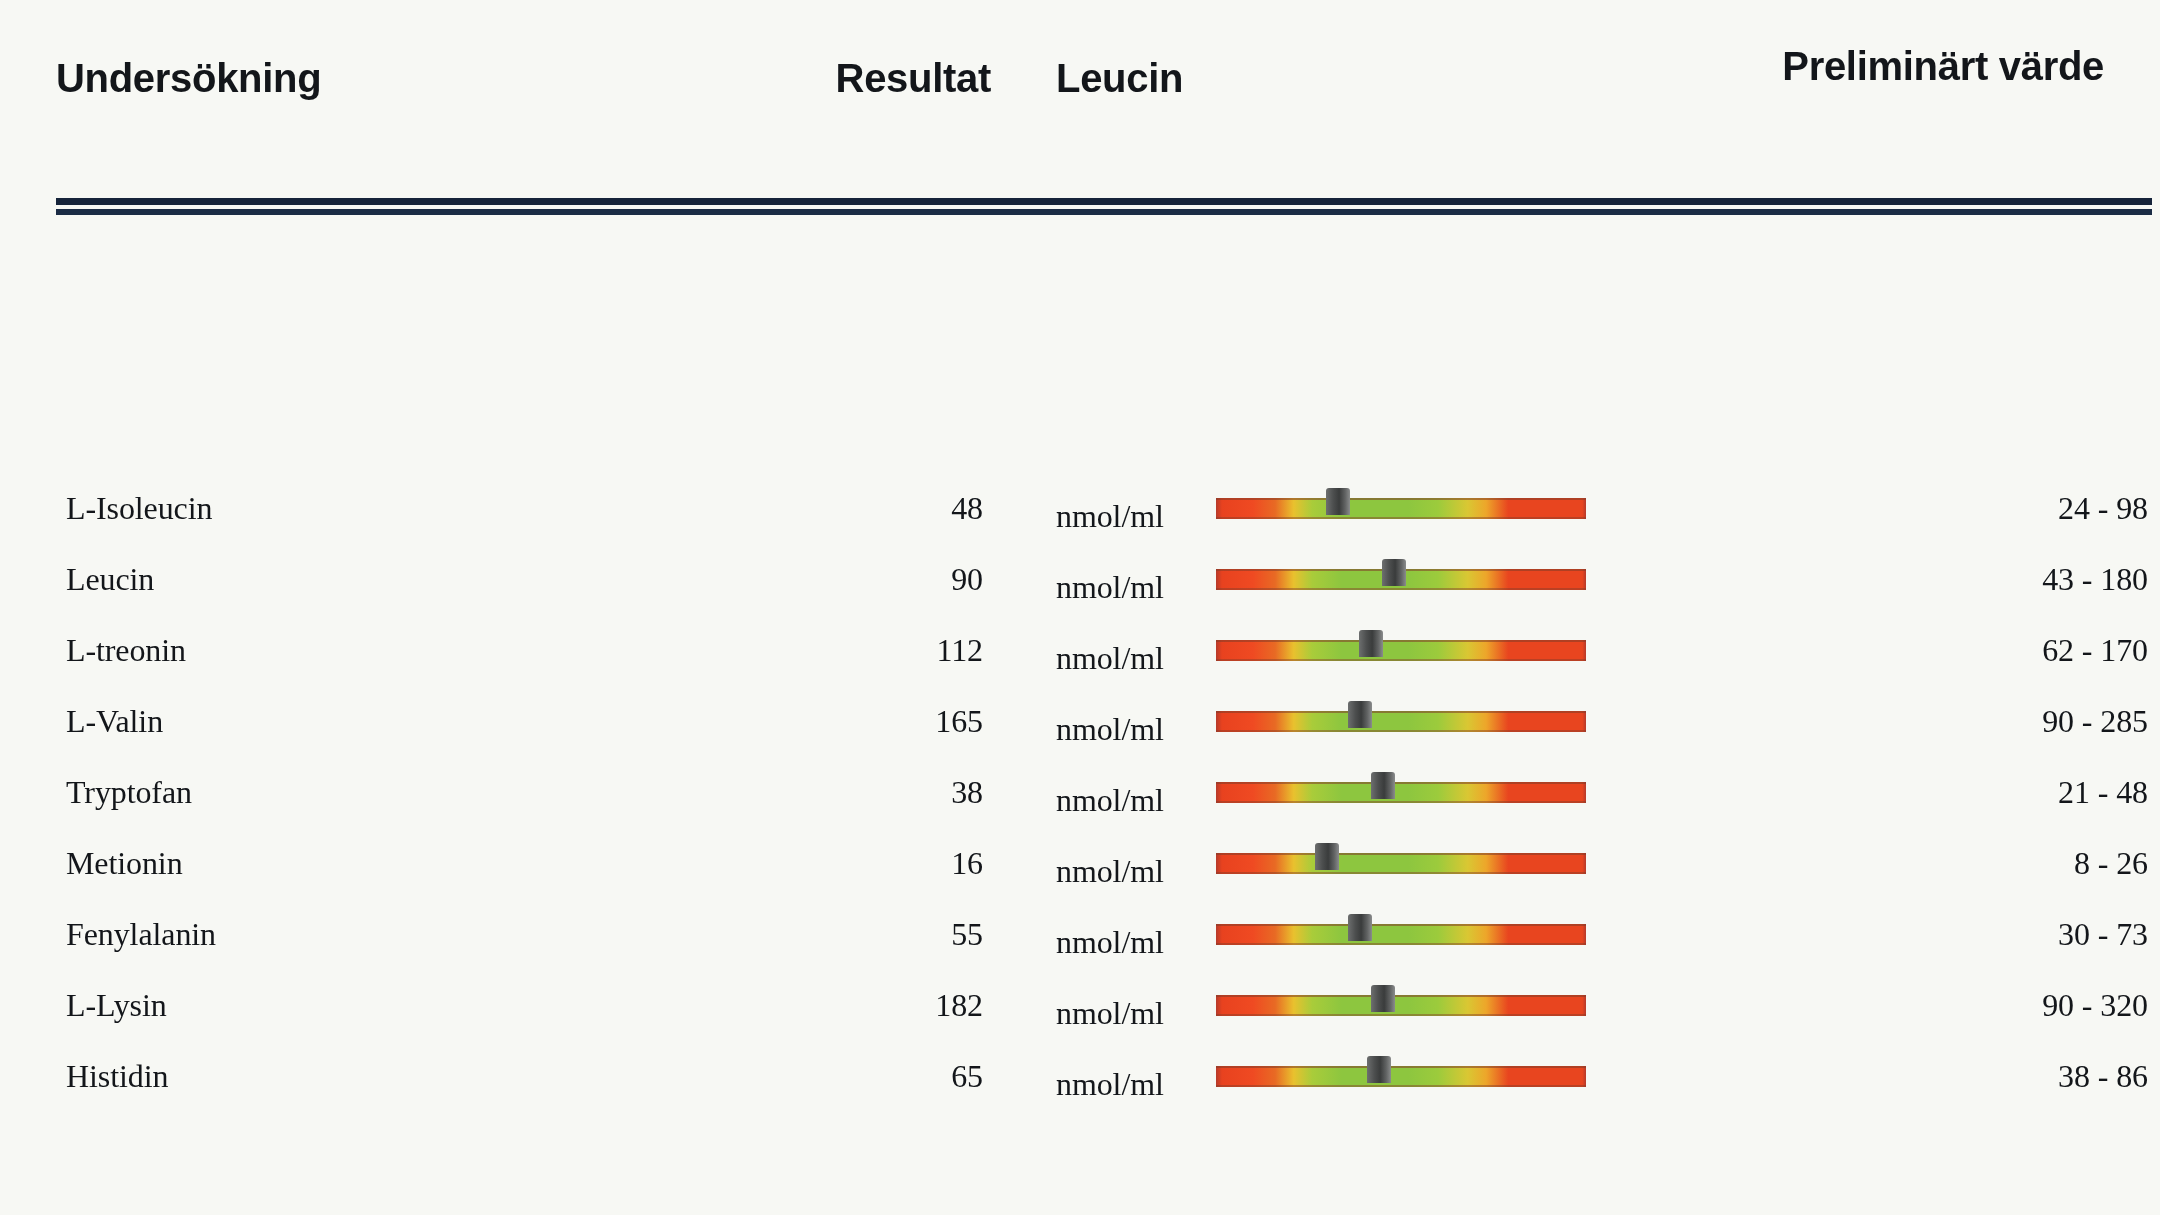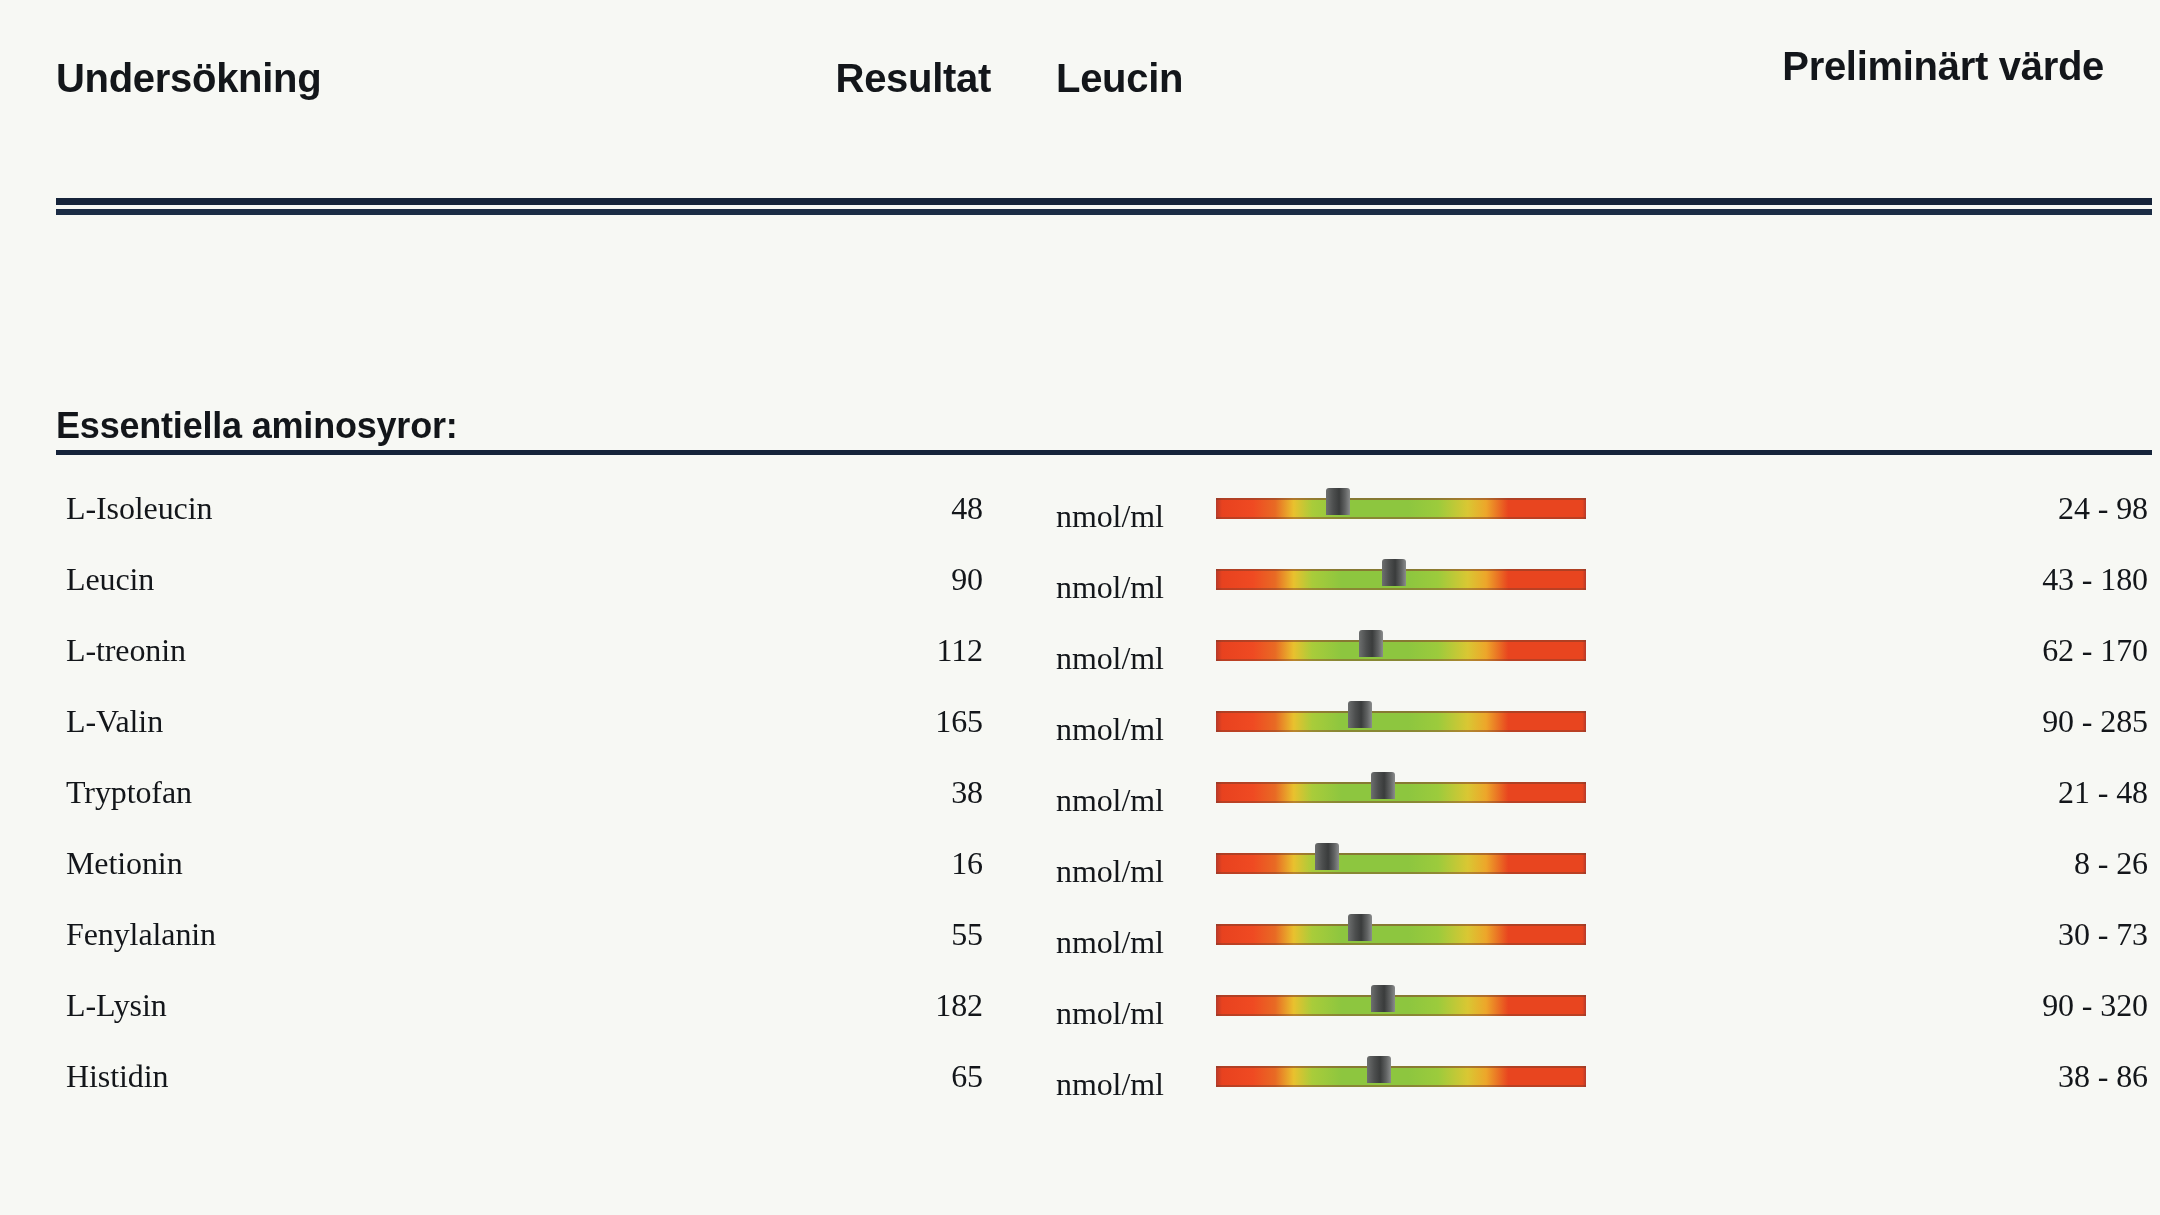--- a/index.html
+++ b/index.html
@@ -271,24 +271,20 @@
       <span class="line1">Preliminärt värde</span>
     </div>
   </div>
 
   <div class="rule-double">
     <div class="r1"></div>
     <div class="r2"></div>
   </div>
 
 
-  <div class="subhead-wrap">
-    <div class="subhead-title">Essentiella aminosyror:</div>
-    <div class="subhead-rule"></div>
-  </div>
 
   <div class="rows">
       <div class="row">
         <div class="cell-name">L-Isoleucin</div>
         <div class="cell-result">48</div>
         <div class="cell-unit">nmol/ml</div>
         <div class="gauge">
           <div class="gauge-bar"></div>
           <div class="gauge-marker" style="left: 33%;">
             <div class="stem"></div>

